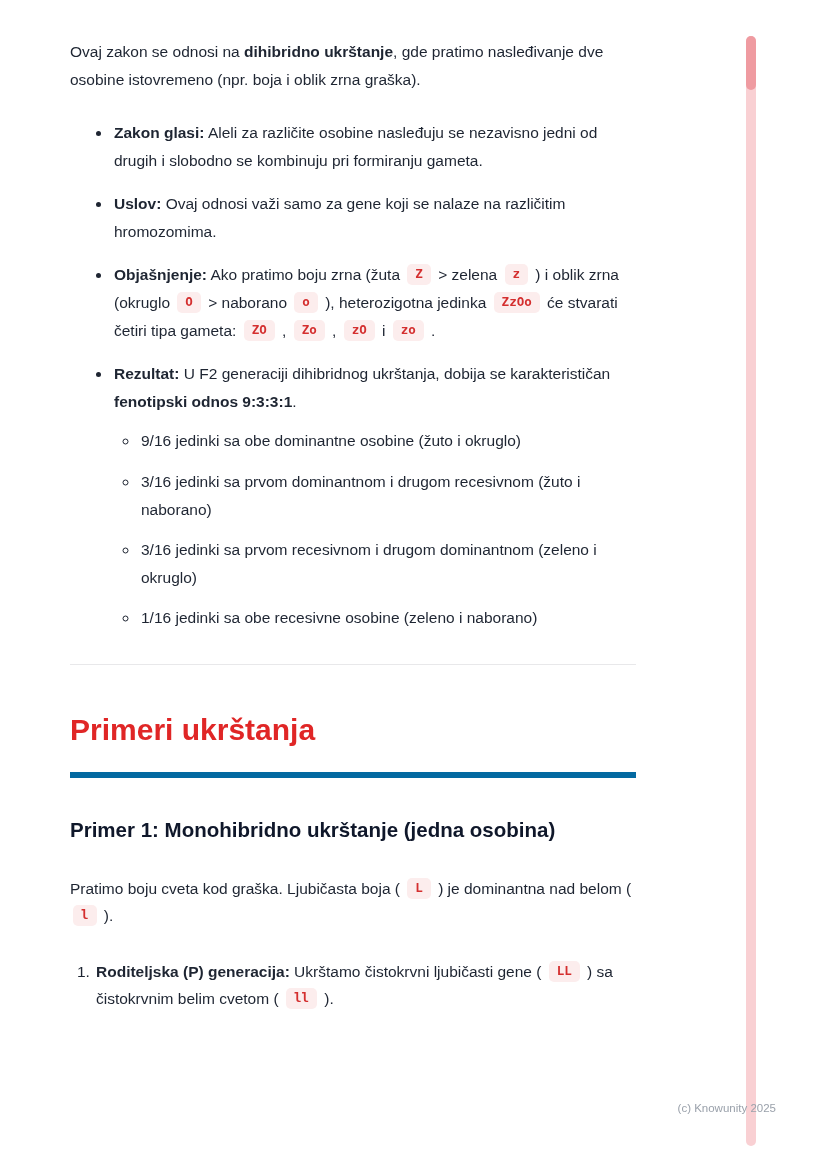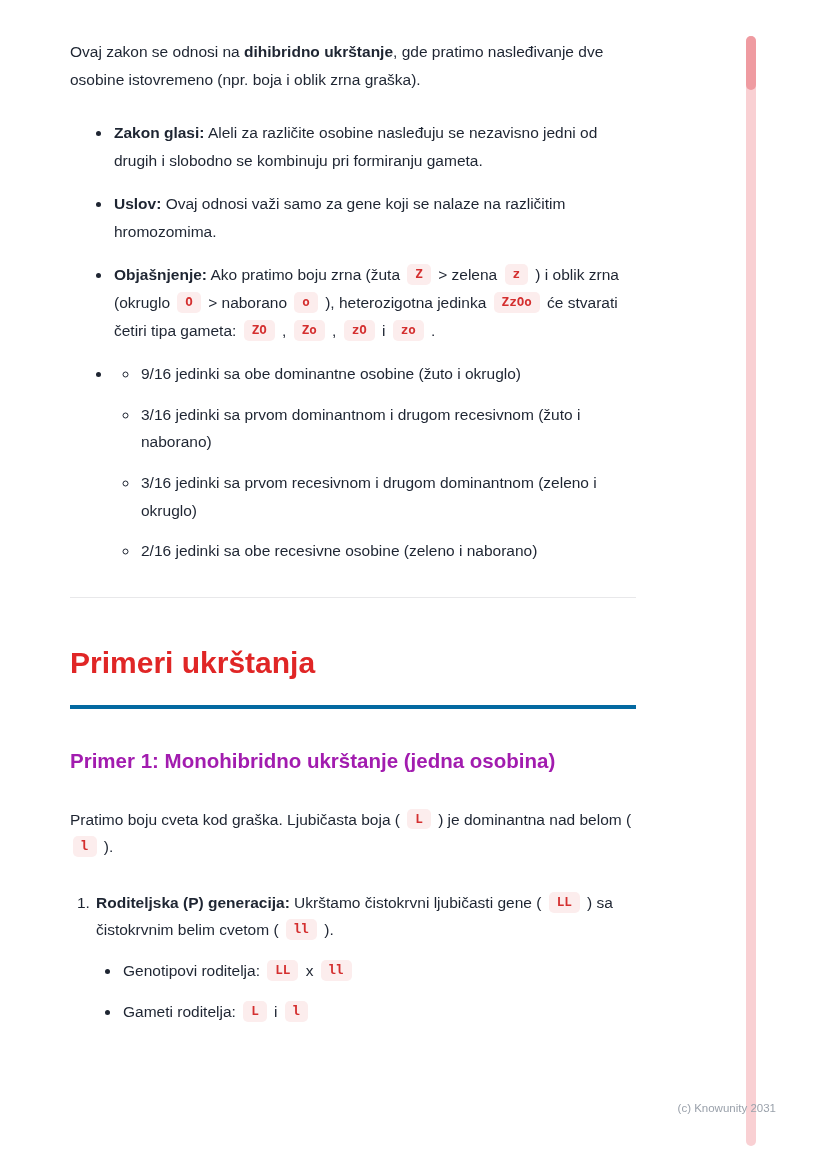--- a/index.html
+++ b/index.html
@@ -13,24 +13,24 @@
   ul{margin:0;}
   .bullets{list-style:disc;padding-left:26px;margin:16px;}
   .bullets>li{margin-bottom:16px;padding-left:2px;}
   .circle{list-style:circle;padding-left:25px;margin-top:12px;}
   .circle>li{margin-bottom:13px;padding-left:2px;}
   .disc{list-style:disc;padding-left:25px;margin-top:13px;}
   .disc>li{margin-bottom:14px;padding-left:2px;}
   .divider{border:0;border-top:1px solid #e8e8ea;margin:32px 0 0;}
   .main-heading{
     font-size:30px;font-weight:bold;color:#e02626;
-    margin:38px 0 0;padding:0 0 16px;border-bottom:4px solid #0369a1;
+    margin:38px 0 0;padding:0 0 16px;border-bottom:6px solid #0369a1;
   }
   .lead{margin:28px 0 0;}
-  .sub-heading{font-size:20.5px;font-weight:bold;color:#a21caf;margin:34px 0 0;}
+  .sub-heading{font-size:20.5px;font-weight:bold;color:#0f172a;margin:34px 0 0;}
   .example-intro{margin:26px 0 0;}
   .steps{margin-top:28px;}
   .step{display:flex;margin-bottom:18px;}
   .step-marker{flex:0 0 26px;padding-left:7px;box-sizing:border-box;}
   .step-body{flex:1;}
   .seg-bold{font-weight:bold;}
   .seg-chip{
     display:inline-block;
     font-family:"DejaVu Sans Mono","Liberation Mono",monospace;
     font-size:12.5px;font-weight:bold;line-height:1.35;
@@ -52,52 +52,49 @@
     <li>
       <span><span class="seg-bold">Zakon glasi:</span><span class="seg-text"> Aleli za različite osobine nasleđuju se nezavisno jedni od drugih i slobodno se kombinuju pri formiranju gameta.</span></span>
     </li>
     <li>
       <span><span class="seg-bold">Uslov:</span><span class="seg-text"> Ovaj odnosi važi samo za gene koji se nalaze na različitim hromozomima.</span></span>
     </li>
     <li>
       <span><span class="seg-bold">Objašnjenje:</span><span class="seg-text"> Ako pratimo boju zrna (žuta </span><span class="seg-chip">Z</span><span class="seg-text"> &gt; zelena </span><span class="seg-chip">z</span><span class="seg-text"> ) i oblik zrna (okruglo </span><span class="seg-chip">O</span><span class="seg-text"> &gt; naborano </span><span class="seg-chip">o</span><span class="seg-text"> ), heterozigotna jedinka </span><span class="seg-chip">ZzOo</span><span class="seg-text"> će stvarati četiri tipa gameta: </span><span class="seg-chip">ZO</span><span class="seg-text"> , </span><span class="seg-chip">Zo</span><span class="seg-text"> , </span><span class="seg-chip">zO</span><span class="seg-text"> i </span><span class="seg-chip">zo</span><span class="seg-text"> .</span></span>
     </li>
     <li>
+      <span><span class="seg-bold">Rezultat:</span><span class="seg-text"> U F2 generaciji dihibridnog ukrštanja, dobija se karakterističan </span><span class="seg-bold">fenotipski odnos 9:3:3:1</span><span class="seg-text">.</span></span>
       <ul class="circle">
         <li><span>9/16 jedinki sa obe dominantne osobine (žuto i okruglo)</span></li>
         <li><span>3/16 jedinki sa prvom dominantnom i drugom recesivnom (žuto i naborano)</span></li>
         <li><span>3/16 jedinki sa prvom recesivnom i drugom dominantnom (zeleno i okruglo)</span></li>
-        <li><span>2/16 jedinki sa obe recesivne osobine (zeleno i naborano)</span></li>
+        <li><span>1/16 jedinki sa obe recesivne osobine (zeleno i naborano)</span></li>
       </ul>
     </li>
   </ul>
 
   <hr class="divider">
 
   <h1 class="main-heading">Primeri ukrštanja</h1>
 
 
   <h2 class="sub-heading">Primer 1: Monohibridno ukrštanje (jedna osobina)</h2>
 
   <p class="para example-intro"><span class="seg-text">Pratimo boju cveta kod graška. Ljubičasta boja ( </span><span class="seg-chip">L</span><span class="seg-text"> ) je dominantna nad belom ( </span><span class="seg-chip">l</span><span class="seg-text"> ).</span></p>
 
   <div class="steps">
 
     <div class="step">
       <span class="step-marker">1.</span>
       <div class="step-body">
         <div><span class="seg-bold">Roditeljska (P) generacija:</span><span class="seg-text"> Ukrštamo čistokrvni ljubičasti gene ( </span><span class="seg-chip">LL</span><span class="seg-text"> ) sa čistokrvnim belim cvetom ( </span><span class="seg-chip">ll</span><span class="seg-text"> ).</span></div>
-        <ul class="disc">
-          <li><span><span class="seg-text">Genotipovi roditelja: </span><span class="seg-chip">LL</span><span class="seg-text"> x </span><span class="seg-chip">ll</span></span></li>
-          <li><span><span class="seg-text">Gameti roditelja: </span><span class="seg-chip">L</span><span class="seg-text"> i </span><span class="seg-chip">l</span></span></li>
-        </ul>
       </div>
     </div>
 
   </div>
 
 </div>
 
 <div class="scroll-track">
   <div class="scroll-thumb"></div>
 </div>
 
-<div class="watermark">(c) Knowunity 2031</div>
+<div class="watermark">(c) Knowunity 2025</div>
 
 </body></html>

